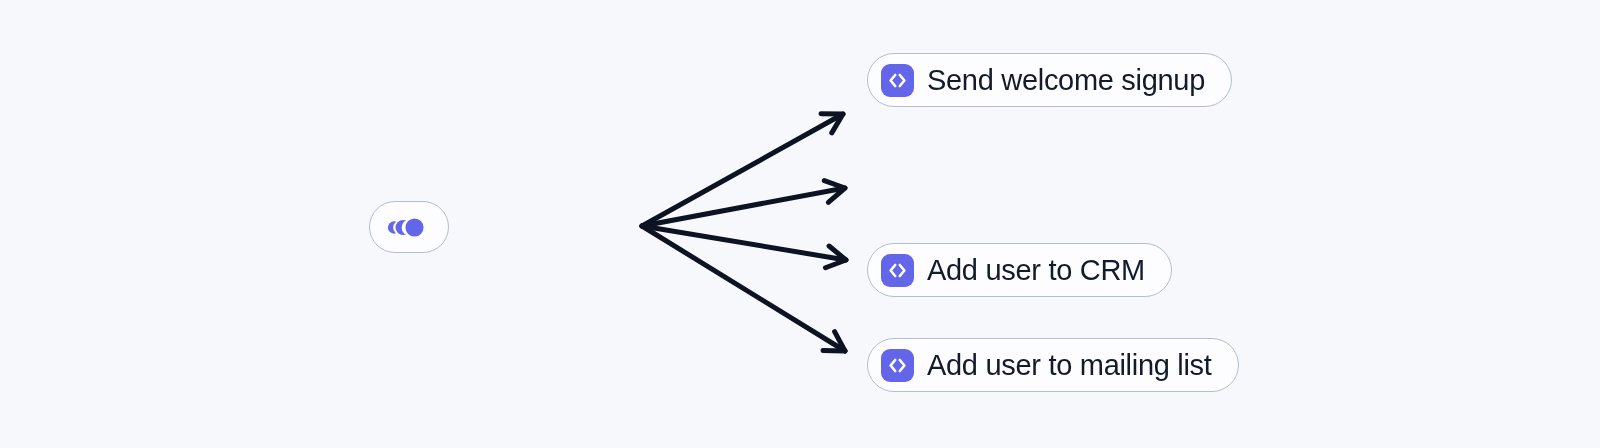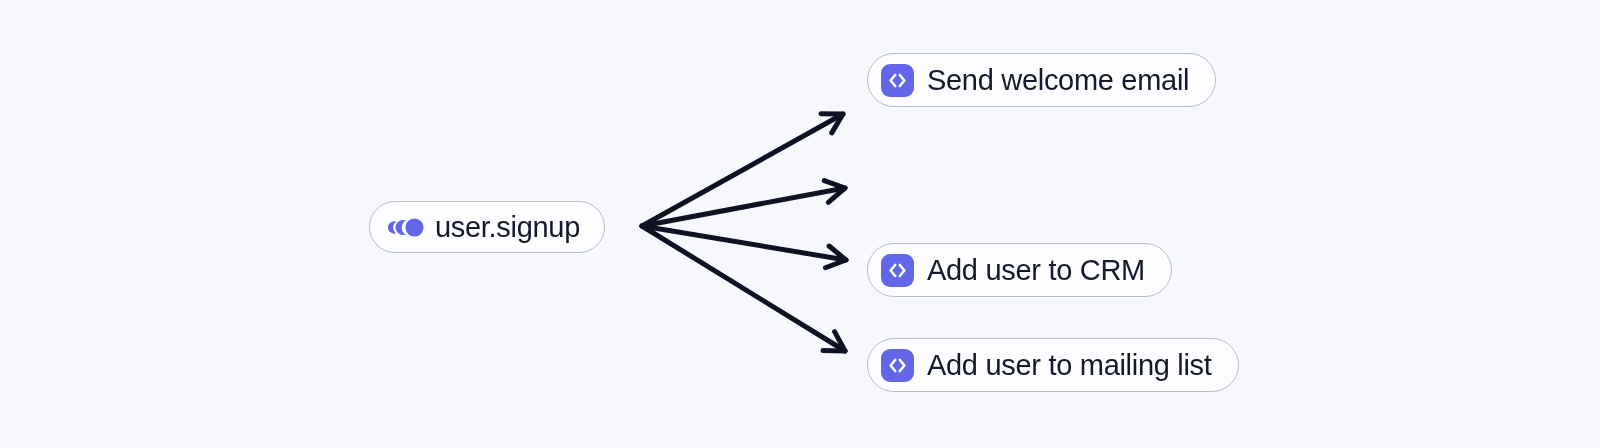--- a/index.html
+++ b/index.html
@@ -84,29 +84,28 @@
   </svg>
 
   <div class="node trigger-node">
     <svg class="event-icon" viewBox="0 0 40 26" xmlns="http://www.w3.org/2000/svg">
       <circle cx="8.5" cy="13" r="6.5" style="fill: var(--accent)"></circle>
       <circle cx="14.5" cy="13" r="7" style="fill: var(--node-background)"></circle>
       <circle cx="18" cy="13" r="8" style="fill: var(--accent)"></circle>
       <circle cx="25" cy="13" r="8.5" style="fill: var(--node-background)"></circle>
       <circle cx="30" cy="13" r="9.5" style="fill: var(--accent)"></circle>
     </svg>
-    <span class="node-label">user.signup</span>
   </div>
 
   <div class="node fn-node n1">
     <svg class="code-icon" viewBox="0 0 33 33" xmlns="http://www.w3.org/2000/svg">
       <rect x="0" y="0" width="33" height="33" rx="9" style="fill: var(--accent)"></rect>
       <path d="M14.2 11 L9.6 16.5 L14.2 22 M18.8 11 L23.4 16.5 L18.8 22" fill="none" stroke-width="2.6" stroke-linecap="round" stroke-linejoin="round" style="stroke: var(--icon-glyph-color)"></path>
     </svg>
-    <span class="node-label">Send welcome email</span>
+    <span class="node-label">Send welcome signup</span>
   </div>
 
 
   <div class="node fn-node n3">
     <svg class="code-icon" viewBox="0 0 33 33" xmlns="http://www.w3.org/2000/svg">
       <rect x="0" y="0" width="33" height="33" rx="9" style="fill: var(--accent)"></rect>
       <path d="M14.2 11 L9.6 16.5 L14.2 22 M18.8 11 L23.4 16.5 L18.8 22" fill="none" stroke-width="2.6" stroke-linecap="round" stroke-linejoin="round" style="stroke: var(--icon-glyph-color)"></path>
     </svg>
     <span class="node-label">Add user to CRM</span>
   </div>

